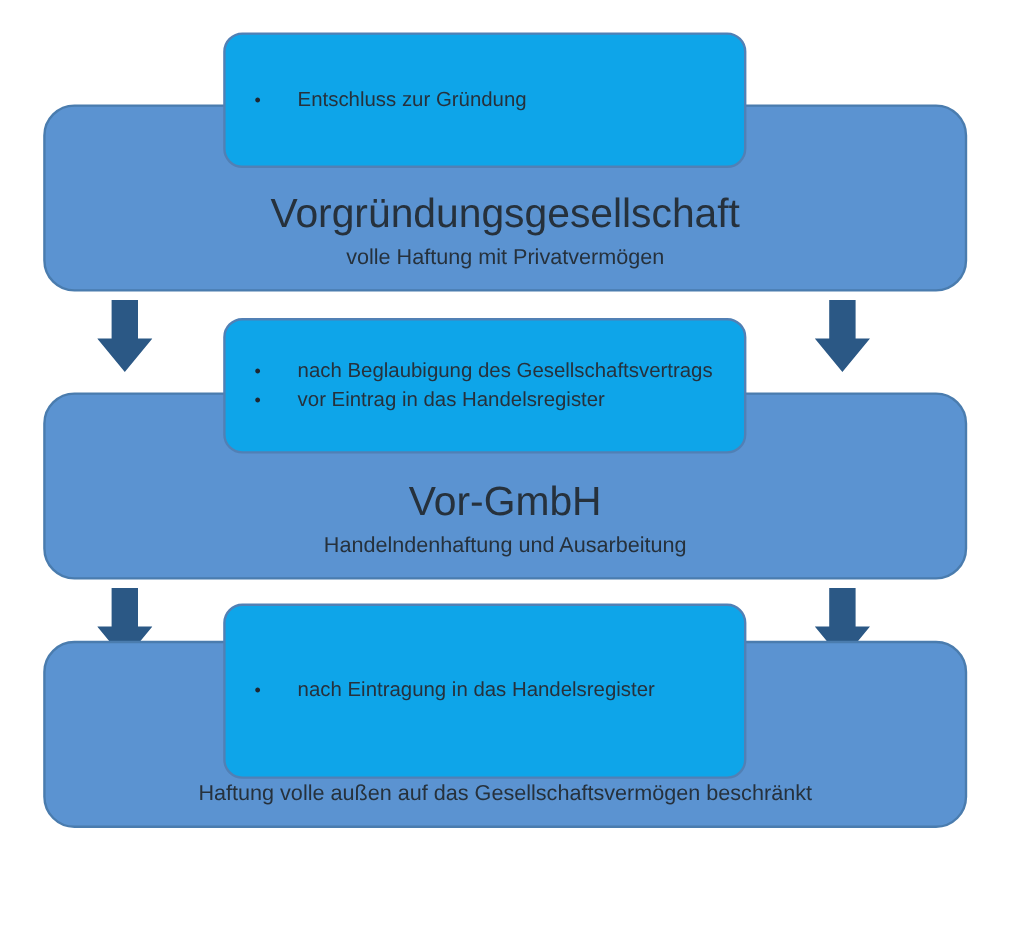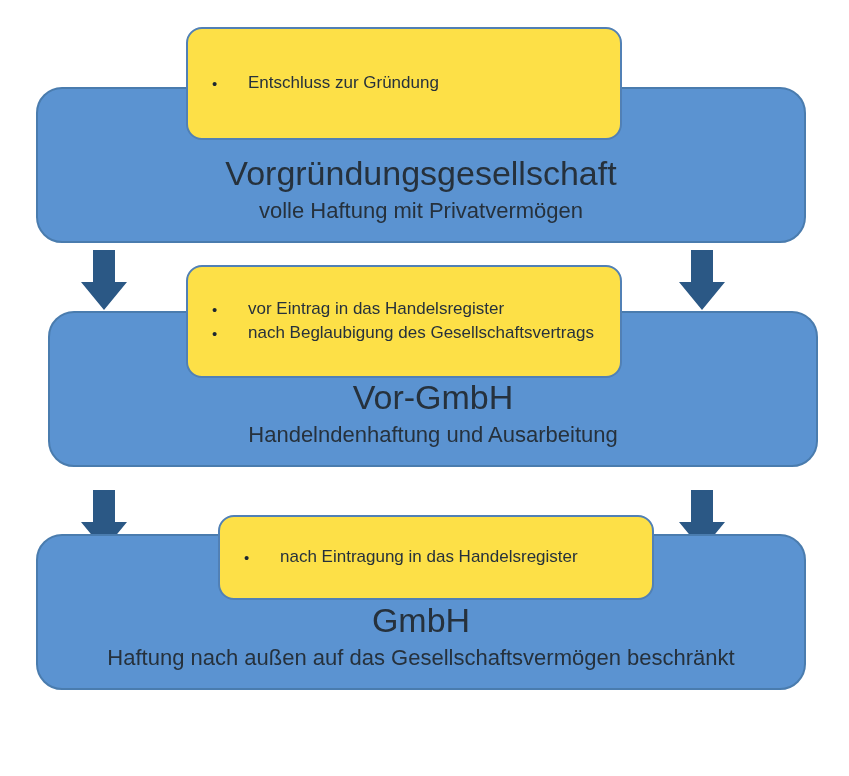--- a/index.html
+++ b/index.html
@@ -27,53 +27,53 @@
     box-sizing: border-box;
     display: flex;
     flex-direction: column;
     justify-content: flex-end;
     align-items: center;
     padding-bottom: 15px;
     color: #26313C;
     z-index: 1;
   }
   .box1 { top: 87px; }
-  .box2 { top: 311px; margin-left: 12px; }
+  .box2 { top: 327px; }
   .box3 { top: 534px; }
   .box-title {
     font-size: 34px;
     line-height: 1.25;
     text-align: center;
     white-space: nowrap;
   }
   .box-subtitle {
-    font-size: 22px;
+    font-size: 18px;
     line-height: 1.3;
     margin-top: 3px;
     text-align: center;
     white-space: nowrap;
   }
   
   .callout {
     position: absolute;
     left: 186px;
     width: 436px;
     height: 113px;
-    background: #fde047;
+    background: #0ea5e9;
     border: 2px solid #5180B5;
     border-radius: 16px;
     box-sizing: border-box;
     display: flex;
     align-items: center;
     padding: 10px 26px 10px 22px;
     z-index: 2;
   }
   .callout1 { top: 27px; }
   .callout2 { top: 265px; }
-  .callout3 { top: 515px; height: 85px; margin-left: 32px; }
+  .callout3 { top: 503px; height: 146px; }
   .callout ul {
     list-style: none;
     margin: 0;
     padding: 0;
   }
   .callout li {
     display: flex;
     align-items: flex-start;
     font-size: 17px;
     line-height: 1.35;
@@ -132,42 +132,42 @@
     </svg>
   </div>
 
   <div class="main-box box2">
     <div class="box-title">Vor-GmbH</div>
     <div class="box-subtitle">Handelndenhaftung und Ausarbeitung</div>
   </div>
   <div class="callout callout2">
     <ul>
       <li>
-        <span class="bullet-text">vor Eintrag in das Handelsregister</span>
+        <span class="bullet-text">nach Beglaubigung des Gesellschaftsvertrags</span>
       </li>
       <li>
-        <span class="bullet-text">nach Beglaubigung des Gesellschaftsvertrags</span>
+        <span class="bullet-text">vor Eintrag in das Handelsregister</span>
       </li>
     </ul>
   </div>
 
   <div class="arrow arrow-r2 arrow-left">
     <svg viewBox="0 0 46 60" xmlns="http://www.w3.org/2000/svg">
       <polygon points="12,0 34,0 34,32 46,32 23,60 0,32 12,32" fill="#2B5885"></polygon>
     </svg>
   </div>
   <div class="arrow arrow-r2 arrow-right">
     <svg viewBox="0 0 46 60" xmlns="http://www.w3.org/2000/svg">
       <polygon points="12,0 34,0 34,32 46,32 23,60 0,32 12,32" fill="#2B5885"></polygon>
     </svg>
   </div>
 
   <div class="main-box box3">
     <div class="box-title">GmbH</div>
-    <div class="box-subtitle">Haftung nach außen auf das Gesellschaftsvermögen beschränkt</div>
+    <div class="box-subtitle">Haftung volle außen auf das Gesellschaftsvermögen beschränkt</div>
   </div>
   <div class="callout callout3">
     <ul>
       <li>
         <span class="bullet-text">nach Eintragung in das Handelsregister</span>
       </li>
     </ul>
   </div>
 
 </div>

